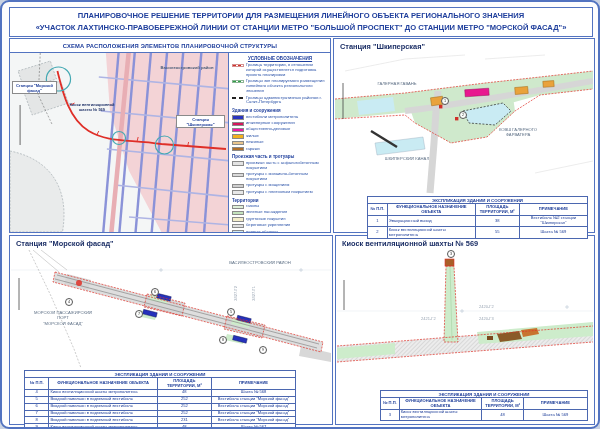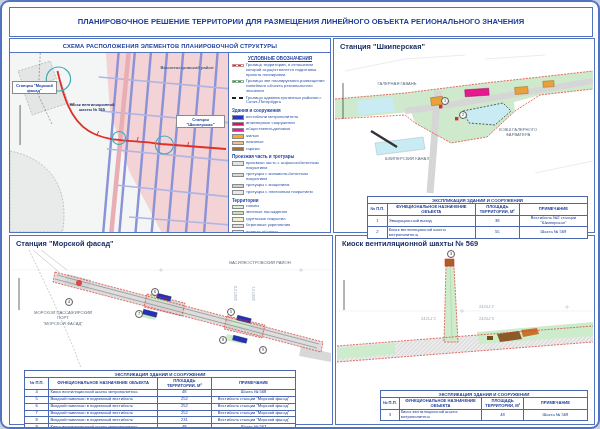--- a/index.html
+++ b/index.html
@@ -58,20 +58,21 @@
   .gridlabel.v{writing-mode:vertical-rl;transform:rotate(180deg);}
   svg{display:block;}
 </style>
 </head>
 <body>
 
 <div class="sheet">
 
   <div class="doc-title">
     <div>ПЛАНИРОВОЧНОЕ РЕШЕНИЕ ТЕРРИТОРИИ ДЛЯ РАЗМЕЩЕНИЯ ЛИНЕЙНОГО ОБЪЕКТА РЕГИОНАЛЬНОГО ЗНАЧЕНИЯ</div>
+    <div>«УЧАСТОК ЛАХТИНСКО-ПРАВОБЕРЕЖНОЙ ЛИНИИ ОТ СТАНЦИИ МЕТРО "БОЛЬШОЙ ПРОСПЕКТ" ДО СТАНЦИИ МЕТРО "МОРСКОЙ ФАСАД"»</div>
   </div>
 
   <div class="panel" id="panel-scheme">
     <div class="scheme-header">СХЕМА РАСПОЛОЖЕНИЯ ЭЛЕМЕНТОВ ПЛАНИРОВОЧНОЙ СТРУКТУРЫ</div>
     <div class="scheme-body">
       <div class="scheme-map">
         <svg width="100%" height="100%" viewBox="0 0 216 179" preserveAspectRatio="none">
           <rect x="0" y="0" width="216" height="179" fill="#f4f6f6"></rect>
           <polygon points="95,0 216,0 216,179 150,179 118,118 99,58" fill="#f3d3d6"></polygon>
           <g stroke="#8a92d8" stroke-width="2.4">

